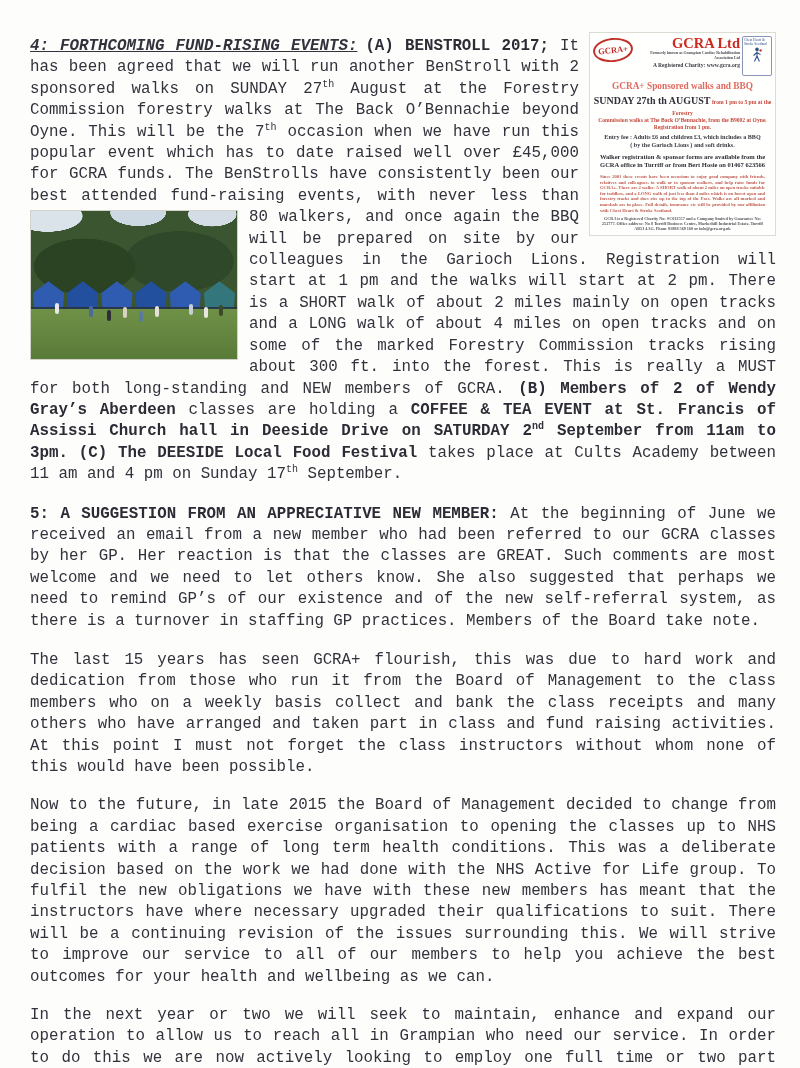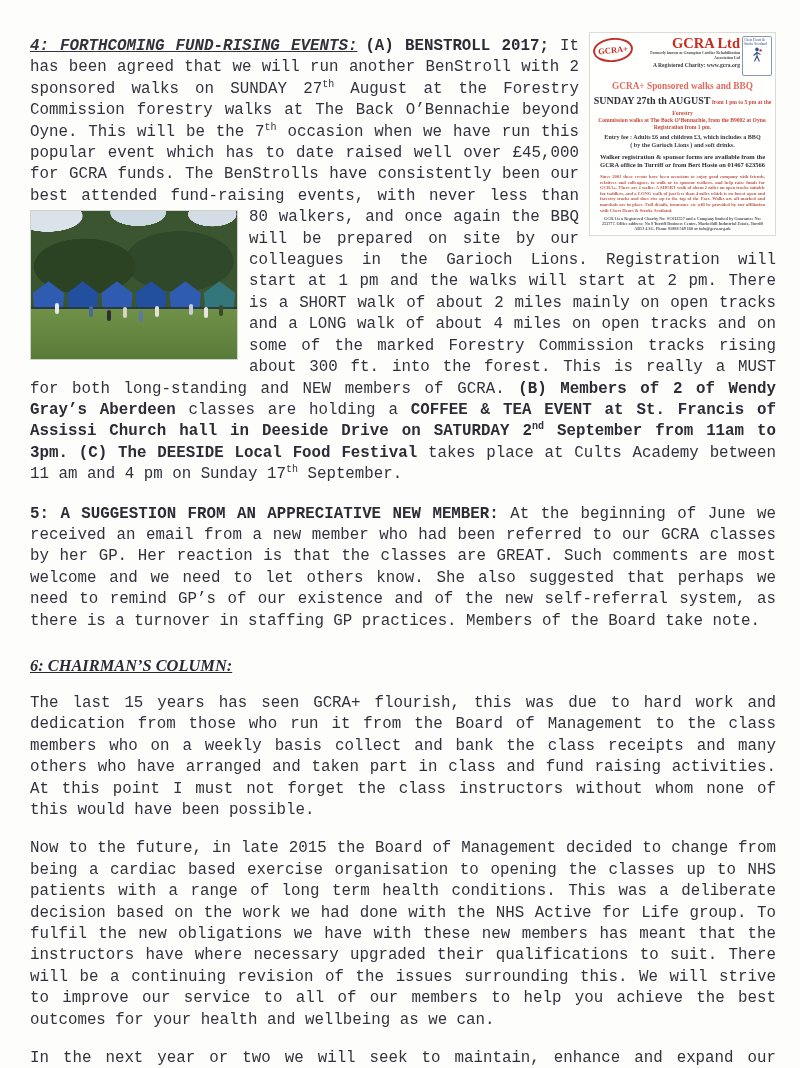--- a/index.html
+++ b/index.html
@@ -143,21 +143,20 @@
         <span class="person" style="left:158px;top:93px;background:#c9cdd4"></span>
         <span class="person" style="left:173px;top:96px;background:#e8e6e0"></span>
         <span class="person" style="left:188px;top:94px;background:#3a4a2a"></span>
       </span><span>walkers, and once again the BBQ will be prepared on site by our colleagues in the Garioch Lions. Registration will start at 1 pm and the walks will start at 2 pm. There is a SHORT walk of about 2 miles mainly on open tracks and a LONG walk of about 4 miles on open tracks and on some of the marked Forestry Commission tracks rising about 300 ft. into the forest. This is really a MUST for both long-standing and NEW members of GCRA.  </span><b>(B) Members of 2 of Wendy Gray’s Aberdeen</b><span> classes are holding a </span><b>COFFEE &amp; TEA EVENT at St. Francis of Assissi Church hall in Deeside Drive on SATURDAY 2</b><sup style="font-weight:bold">nd</sup><b> September from 11am to 3pm. (C) The DEESIDE Local Food Festival</b><span> takes place at Cults Academy between 11 am and 4 pm on Sunday 17</span><sup>th</sup><span> September.</span>
     </p>
 
     <p class="para" style="clear:both">
       <b>5: A SUGGESTION FROM AN APPRECIATIVE NEW MEMBER:</b><span>  At the beginning of June we received an email from a new member who had been referred to our GCRA classes by her GP. Her reaction is that the classes are GREAT. Such comments are most welcome and we need to let others know. She also suggested that perhaps we need to remind GP’s of our existence and of the new self-referral system, as there is a turnover in staffing GP practices. Members of the Board take note.</span>
     </p>
 
-    <div class="h6">6: CHAIRMAN’S COLUMN:</div>
     <p class="para s6p">The last 15 years has seen GCRA+ flourish, this was due to hard work and dedication from those who run it from the Board of Management to the class members who on a weekly basis collect and bank the class receipts and many others who have arranged and taken part in class and fund raising activities. At this point I must not forget the class instructors without whom none of this would have been possible.</p>
     <p class="para s6p">Now to the future, in late 2015 the Board of Management decided to change from being a cardiac based exercise organisation to opening the classes up to NHS patients with a range of long term health conditions. This was a deliberate decision based on the work we had done with the NHS Active for Life group. To fulfil the new obligations we have with these new members has meant that the instructors have where necessary upgraded their qualifications to suit. There will be a continuing revision of the issues surrounding this. We will strive to improve our service to all of our members to help you achieve the best outcomes for your health and wellbeing as we can.</p>
     <p class="para s6p">In the next year or two we will seek to maintain, enhance and expand our operation to allow us to reach all in Grampian who need our service. In order to do this we are now actively looking to employ one full time or two part time coordinators to liaise with other third sector groups, local authority and NHS Grampian. The coordinator/s who have been financed by a grant from the Aberdeenshire Integration Fund will also seek new areas of funding and work on the ground to locate and set up new classes. This will free up the Board of Management to take a more strategic view, set out long term plans and policies to ensure the long term viability of GCRA+.</p>
 
     <p class="para sig">Robert Paton.</p>
     <p class="para sig">Chairman GCRA+</p>
 
   </div>
 </div>
 

